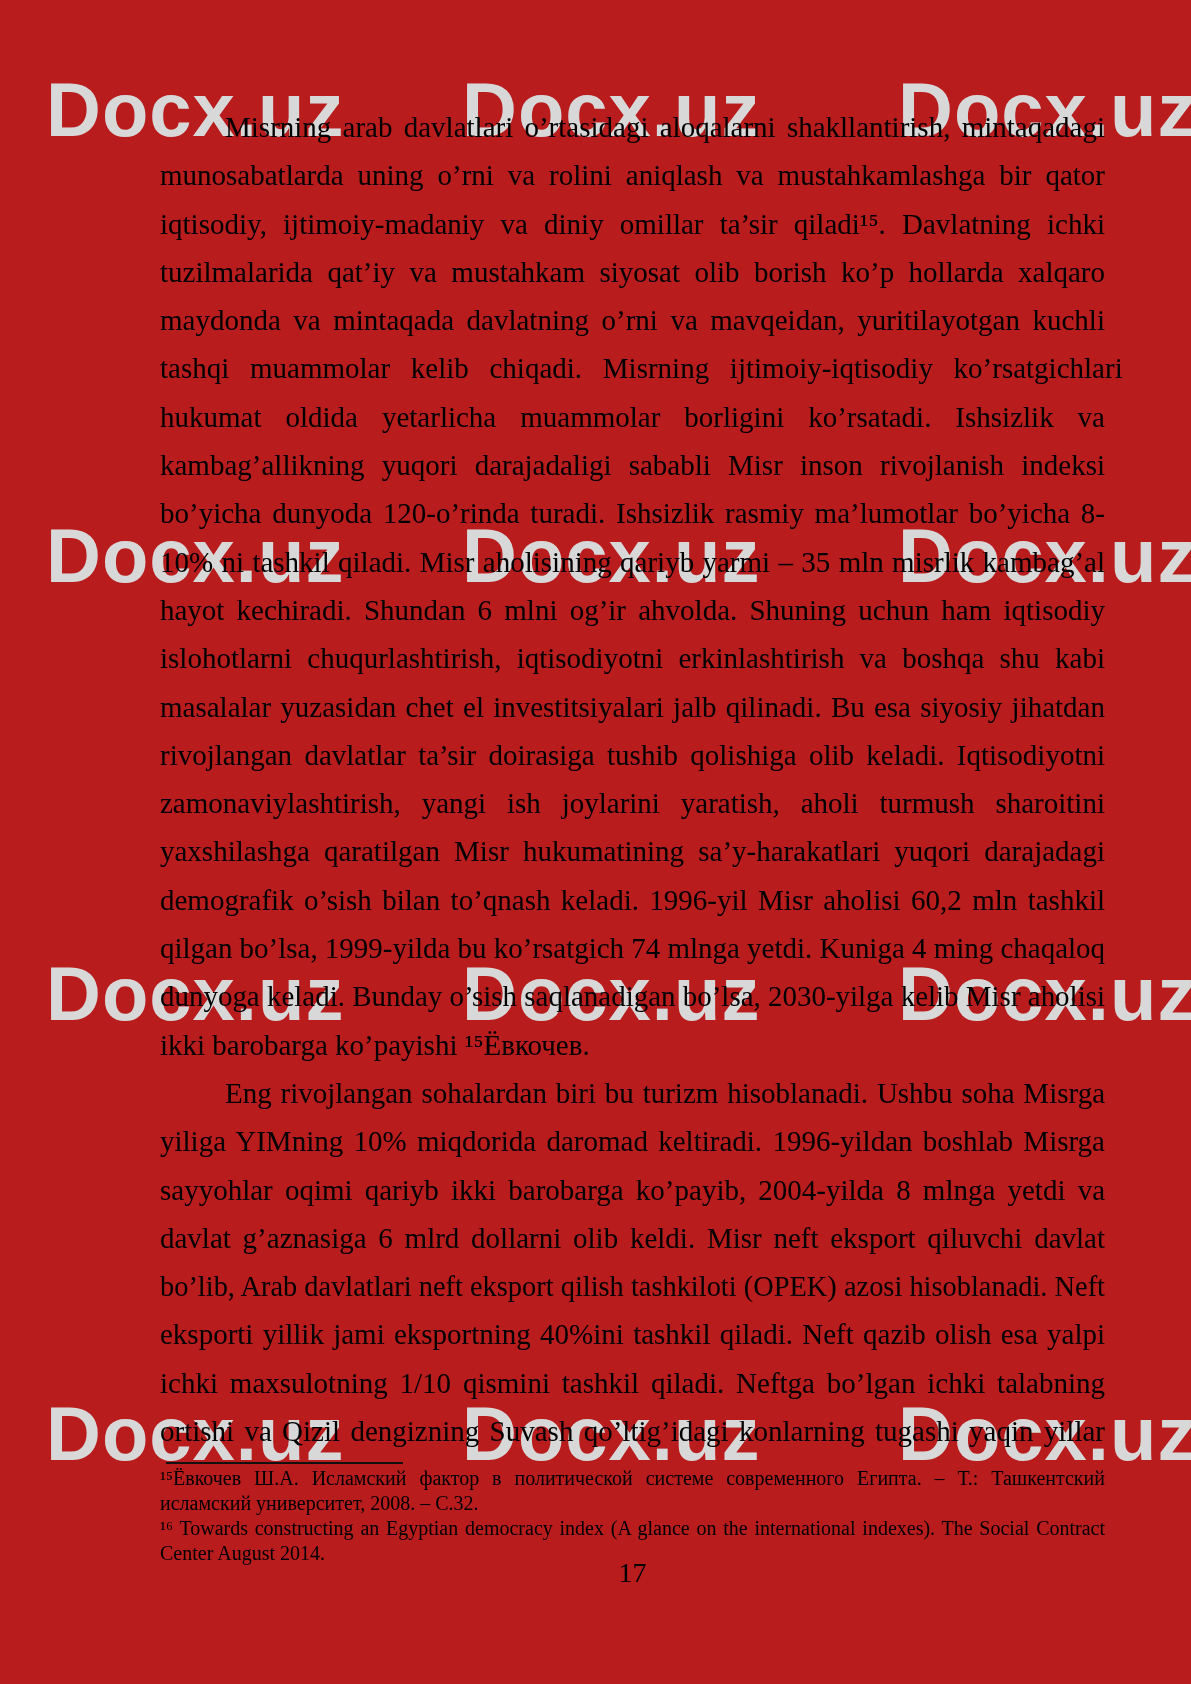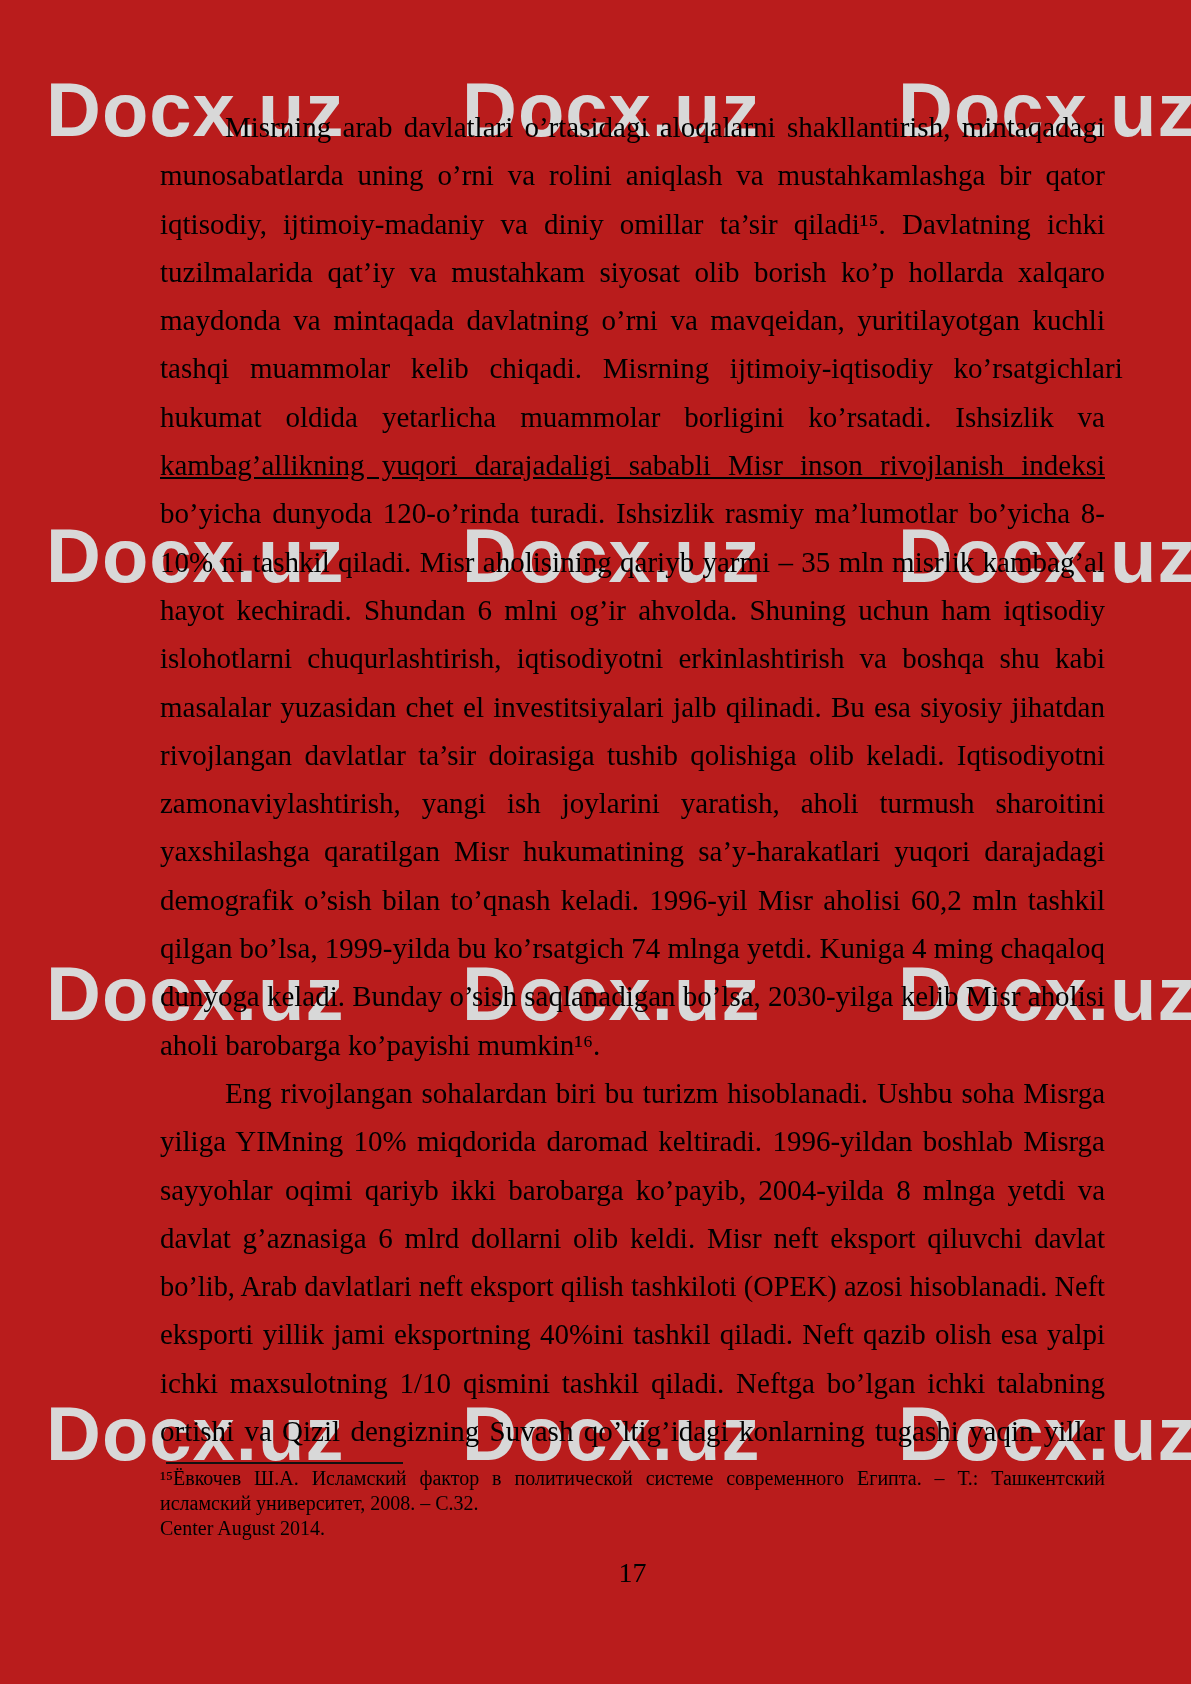--- a/index.html
+++ b/index.html
@@ -90,33 +90,33 @@
 
   <div class="body-text">
     <div class="para">
         <div class="line"><span style="word-spacing: 3.98958px;">Misrning arab davlatlari o’rtasidagi aloqalarni shakllantirish, mintaqadagi</span></div>
         <div class="line"><span style="word-spacing: 6.65625px;">munosabatlarda uning o’rni va rolini aniqlash va mustahkamlashga bir qator</span></div>
         <div class="line"><span style="word-spacing: 8.88477px;">iqtisodiy, ijtimoiy-madaniy va diniy omillar ta’sir qiladi¹⁵. Davlatning ichki</span></div>
         <div class="line"><span style="word-spacing: 7.19271px;">tuzilmalarida qat’iy va mustahkam siyosat olib borish ko’p hollarda xalqaro</span></div>
         <div class="line"><span style="word-spacing: 5.27734px;">maydonda va mintaqada davlatning o’rni va mavqeidan, yuritilayotgan kuchli</span></div>
         <div class="line"><span style="word-spacing: 13.4557px;">tashqi muammolar kelib chiqadi. Misrning ijtimoiy-iqtisodiy ko’rsatgichlari</span></div>
         <div class="line"><span style="word-spacing: 16.7277px;">hukumat oldida yetarlicha muammolar borligini ko’rsatadi. Ishsizlik va</span></div>
-        <div class="line"><span style="word-spacing: 9.9308px; text-decoration: underline;">kambag’allikning yuqori darajadaligi sababli Misr inson rivojlanish indeksi</span></div>
+        <div class="line"><span style="word-spacing: 9.9308px;">kambag’allikning yuqori darajadaligi sababli Misr inson rivojlanish indeksi</span></div>
         <div class="line"><span style="word-spacing: 3.46484px;">bo’yicha dunyoda 120-o’rinda turadi. Ishsizlik rasmiy ma’lumotlar bo’yicha 8-</span></div>
         <div class="line"><span style="word-spacing: 1.08984px;">10% ni tashkil qiladi. Misr aholisining qariyb yarmi – 35 mln misrlik kambag’al</span></div>
         <div class="line"><span style="word-spacing: 4.93281px;">hayot kechiradi. Shundan 6 mlni og’ir ahvolda. Shuning uchun ham iqtisodiy</span></div>
         <div class="line"><span style="word-spacing: 7.96429px;">islohotlarni chuqurlashtirish, iqtisodiyotni erkinlashtirish va boshqa shu kabi</span></div>
         <div class="line"><span style="word-spacing: 1.96562px;">masalalar yuzasidan chet el investitsiyalari jalb qilinadi. Bu esa siyosiy jihatdan</span></div>
         <div class="line"><span style="word-spacing: 5.06445px;">rivojlangan davlatlar ta’sir doirasiga tushib qolishiga olib keladi. Iqtisodiyotni</span></div>
         <div class="line"><span style="word-spacing: 13.6094px;">zamonaviylashtirish, yangi ish joylarini yaratish, aholi turmush sharoitini</span></div>
         <div class="line"><span style="word-spacing: 6.90885px;">yaxshilashga qaratilgan Misr hukumatining sa’y-harakatlari yuqori darajadagi</span></div>
         <div class="line"><span style="word-spacing: 3.15937px;">demografik o’sish bilan to’qnash keladi. 1996-yil Misr aholisi 60,2 mln tashkil</span></div>
         <div class="line"><span style="transform-origin: 0px 50%; transform: scaleX(0.99858);">qilgan bo’lsa, 1999-yilda bu ko’rsatgich 74 mlnga yetdi. Kuniga 4 ming chaqaloq</span></div>
         <div class="line"><span style="transform-origin: 0px 50%; transform: scaleX(0.998531);">dunyoga keladi. Bunday o’sish saqlanadigan bo’lsa, 2030-yilga kelib Misr aholisi</span></div>
-        <div class="line"><span>aholi barobarga ko’payishi mumkin¹⁶.</span></div>
+        <div class="line"><span>ikki barobarga ko’payishi ¹⁵Ёвкочев.</span></div>
       </div>
     <div class="para fit-all">
         <div class="line"><span style="word-spacing: 1.54514px;">Eng rivojlangan sohalardan biri bu turizm hisoblanadi. Ushbu soha Misrga</span></div>
         <div class="line"><span style="word-spacing: 3.04883px;">yiliga YIMning 10% miqdorida daromad keltiradi. 1996-yildan boshlab Misrga</span></div>
         <div class="line"><span style="word-spacing: 4.91563px;">sayyohlar oqimi qariyb ikki barobarga ko’payib, 2004-yilda 8 mlnga yetdi va</span></div>
         <div class="line"><span style="word-spacing: 4.49432px;">davlat g’aznasiga 6 mlrd dollarni olib keldi. Misr neft eksport qiluvchi davlat</span></div>
         <div class="line"><span style="transform-origin: 0px 50%; transform: scaleX(0.979417);">bo’lib, Arab davlatlari neft eksport qilish tashkiloti (OPEK) azosi hisoblanadi. Neft</span></div>
         <div class="line"><span style="word-spacing: 1.99858px;">eksporti yillik jami eksportning 40%ini tashkil qiladi. Neft qazib olish esa yalpi</span></div>
         <div class="line"><span style="word-spacing: 4.58854px;">ichki maxsulotning 1/10 qismini tashkil qiladi. Neftga bo’lgan ichki talabning</span></div>
         <div class="line"><span style="word-spacing: 3.06771px;">ortishi va Qizil dengizning Suvash qo’ltig’idagi konlarning tugashi yaqin yillar</span></div>
@@ -124,19 +124,20 @@
   </div>
 
   <div class="footnote-sep"></div>
 
   <div class="footnotes">
     <div class="footnote">
         <div class="line"><span style="word-spacing: 7.92472px;">¹⁵Ёвкочев Ш.А. Исламский фактор в политической системе современного Египта. – Т.: Ташкентский</span></div>
         <div class="line"><span>исламский университет, 2008. – С.32.</span></div>
       </div>
     <div class="footnote">
+        <div class="line"><span style="word-spacing: 1.77708px;">¹⁶ Towards constructing an Egyptian democracy index (A glance on the international indexes). The Social Contract</span></div>
         <div class="line"><span>Center August 2014.</span></div>
       </div>
   </div>
 
   <div class="page-number">17</div>
 
 </div>
 
 </body></html>

